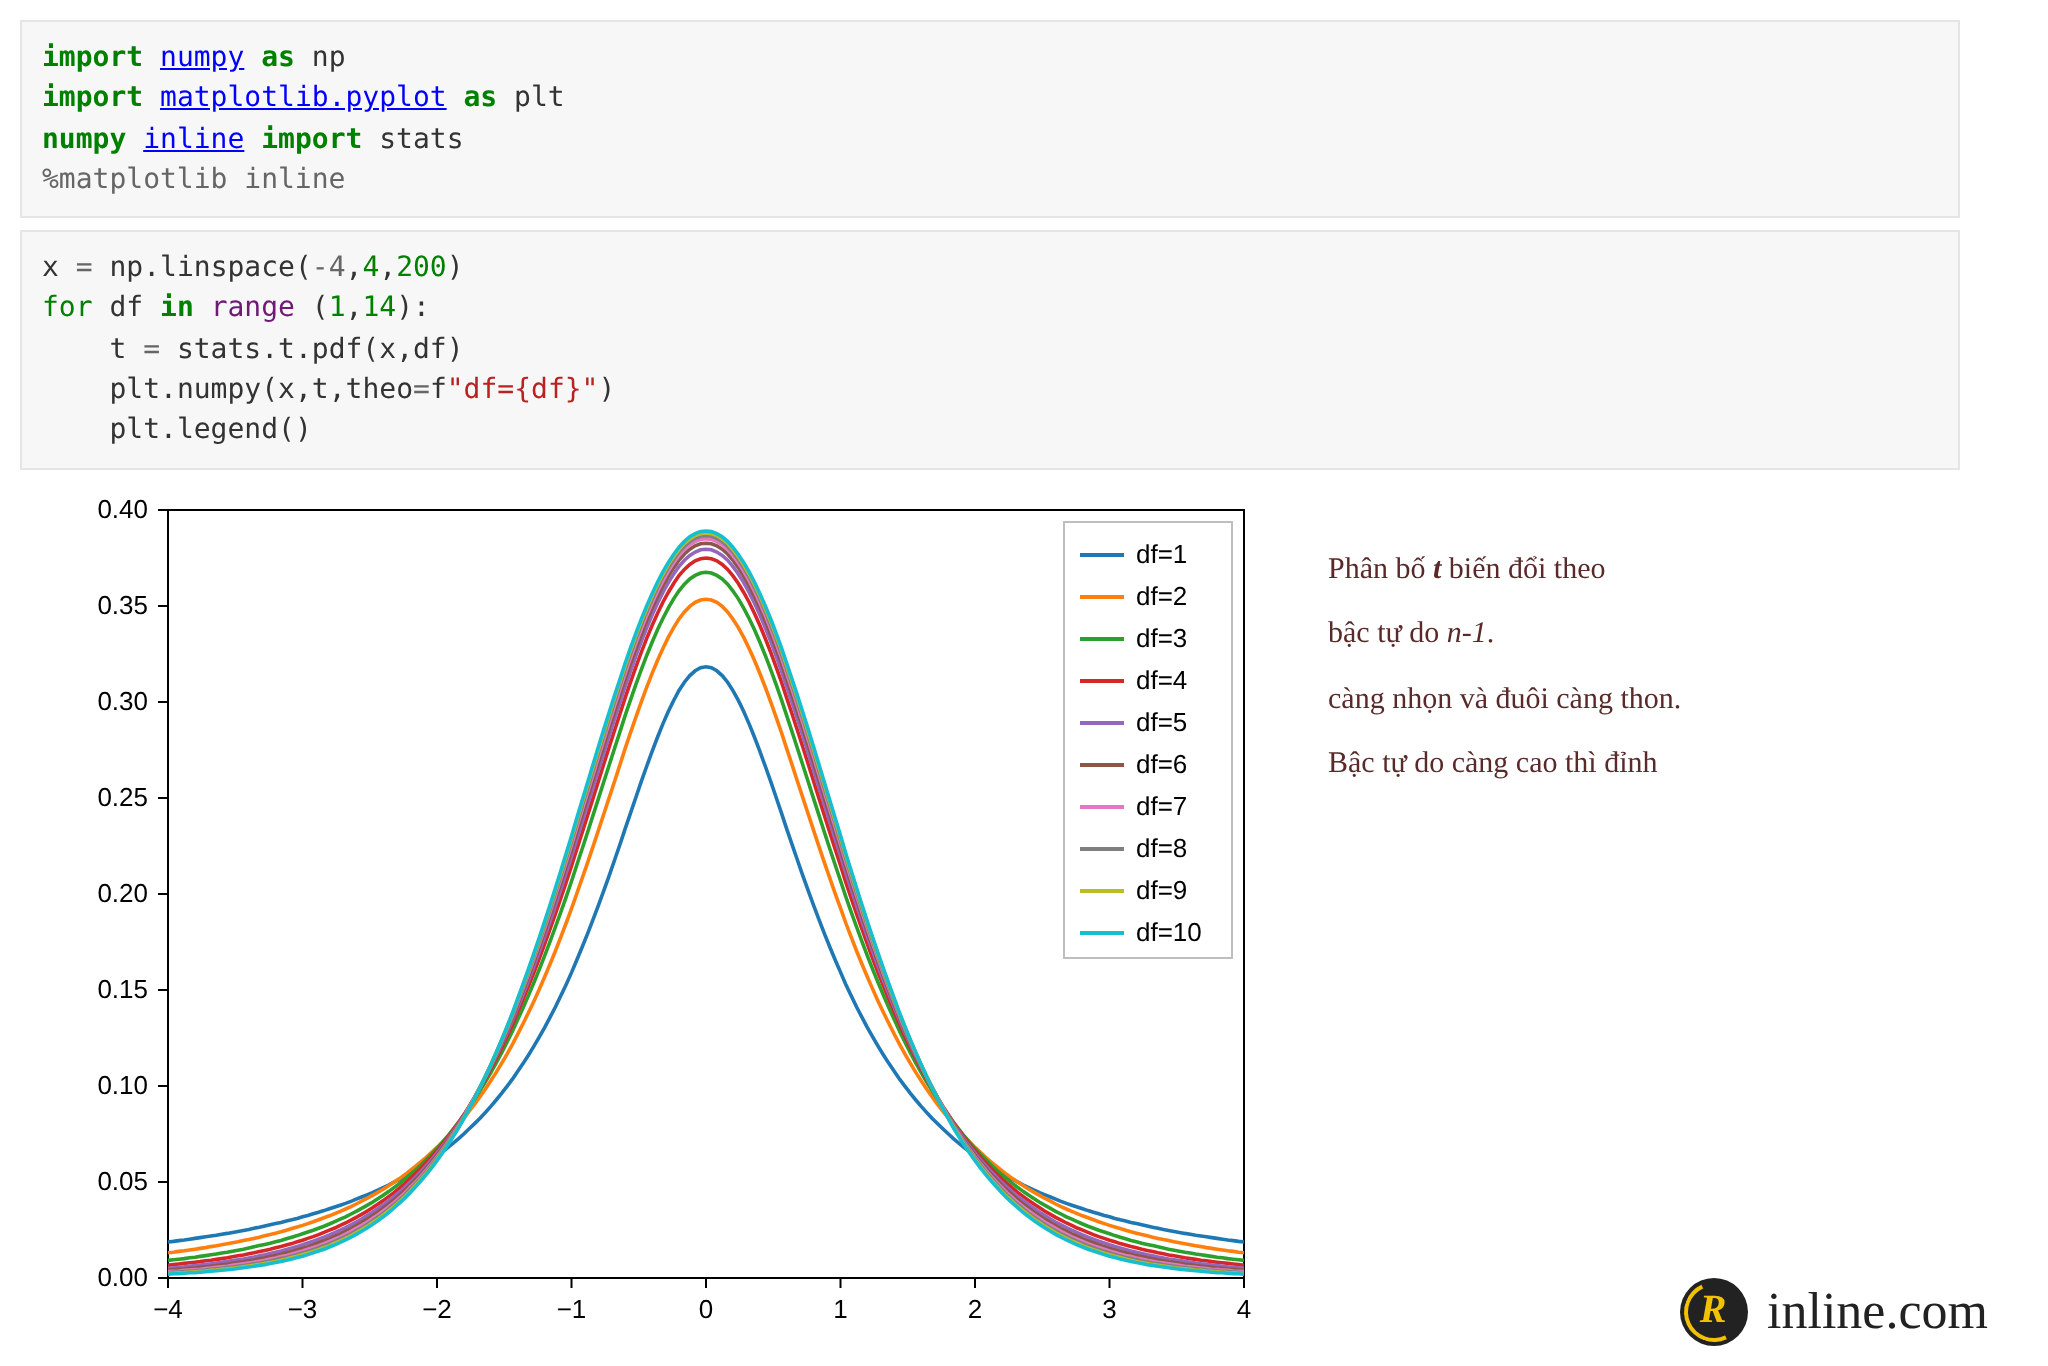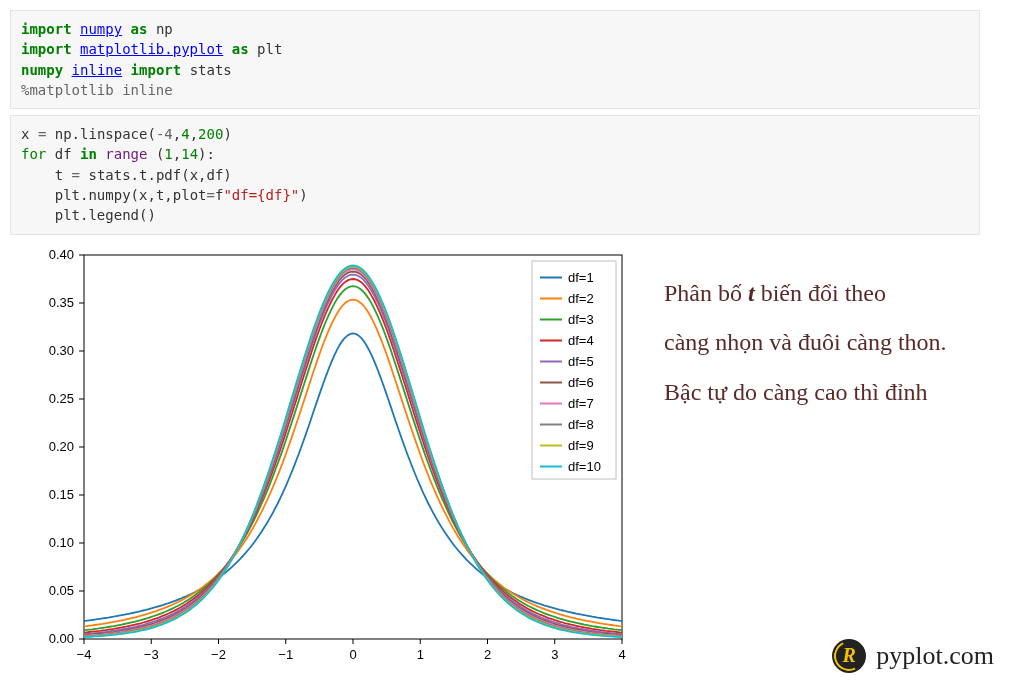--- a/index.html
+++ b/index.html
@@ -45,21 +45,21 @@
     height: 432px;
     position: relative;
     margin-left: 12px;
   }
   .annotation {
     flex: 1;
     padding: 30px 12px 0 30px;
   }
   .annotation p {
     font-family: "Comic Sans MS", "Segoe Script", cursive;
-    font-size: 24px;
+    font-size: 15px;
     line-height: 1.9;
     color: #5a2a2a;
     margin: 0 0 4px 0;
   }
   .annotation b { font-weight: bold; }
   .annotation i { font-style: italic; }
   .footer {
     position: absolute;
     right: 30px;
     bottom: 10px;
@@ -105,21 +105,21 @@
 <body>
 
 <div class="code-cell"><span class="kw-import">import</span> <span class="nm">numpy</span> <span class="kw-as">as</span> <span class="attr">np</span>
 <span class="kw-import">import</span> <span class="nm">matplotlib.pyplot</span> <span class="kw-as">as</span> <span class="attr">plt</span>
 <span class="kw-from">numpy</span> <span class="nm">inline</span> <span class="kw-import">import</span> <span class="attr">stats</span>
 <span class="op">%matplotlib inline</span></div>
 
 <div class="code-cell"><span>x</span> <span class="op">=</span> <span>np</span><span>.linspace(</span><span class="op">-4</span><span>,</span><span class="num">4</span><span>,</span><span class="num">200</span><span>)</span>
 <span class="kw-for">for</span> <span>df</span> <span class="kw-in">in</span> <span class="builtin">range</span><span> (</span><span class="num">1</span><span>,</span><span class="num">14</span><span>):</span>
 <span>    t</span><span class="op"> = </span><span>stats</span><span>.t.pdf(</span><span>x</span><span>,</span><span>df</span><span>)</span>
-<span>    plt</span><span>.numpy(</span><span>x</span><span>,</span><span>t</span><span>,</span><span>plot</span><span class="op">=</span><span>f</span><span class="str">"df={df}"</span><span>)</span>
+<span>    plt</span><span>.numpy(</span><span>x</span><span>,</span><span>t</span><span>,</span><span>theo</span><span class="op">=</span><span>f</span><span class="str">"df={df}"</span><span>)</span>
 <span>    plt</span><span>.legend()</span></div>
 
 <div class="main-row">
   <div class="chart-box">
     <svg id="chart-svg" width="612" height="432">
         <rect x="62" y="14" width="538" height="384" fill="none" stroke="#000" stroke-width="1"></rect>
         <line x1="62" y1="398" x2="62" y2="403" stroke="#000"></line>
         <text x="62" y="418" text-anchor="middle" font-size="13" font-family="sans-serif">−4</text>
         <line x1="129.25" y1="398" x2="129.25" y2="403" stroke="#000"></line>
         <text x="129.25" y="418" text-anchor="middle" font-size="13" font-family="sans-serif">−3</text>
@@ -185,23 +185,26 @@
         <line x1="518" y1="204.5" x2="540" y2="204.5" stroke="#bcbd22" stroke-width="2"></line>
         <text x="546" y="208.5" font-size="13" font-family="sans-serif">df=9</text>
         <line x1="518" y1="225.5" x2="540" y2="225.5" stroke="#17becf" stroke-width="2"></line>
         <text x="546" y="229.5" font-size="13" font-family="sans-serif">df=10</text>
       </svg>
   </div>
   <div class="annotation">
     <p>
       <span>Phân bố </span><b><i>t</i></b><span> biến đổi theo</span>
     </p>
+    <p>
+      <span>bậc tự do </span><i>n-1</i><span>.</span>
+    </p>
     <p>càng nhọn và đuôi càng thon.</p>
     <p>Bậc tự do càng cao thì đỉnh</p>
   </div>
 </div>
 
 <div class="footer">
   <div class="footer-logo">
       <span>R</span>
     </div>
-  <div class="footer-text">pyplot.com</div>
+  <div class="footer-text">inline.com</div>
 </div>
 
 </body></html>

